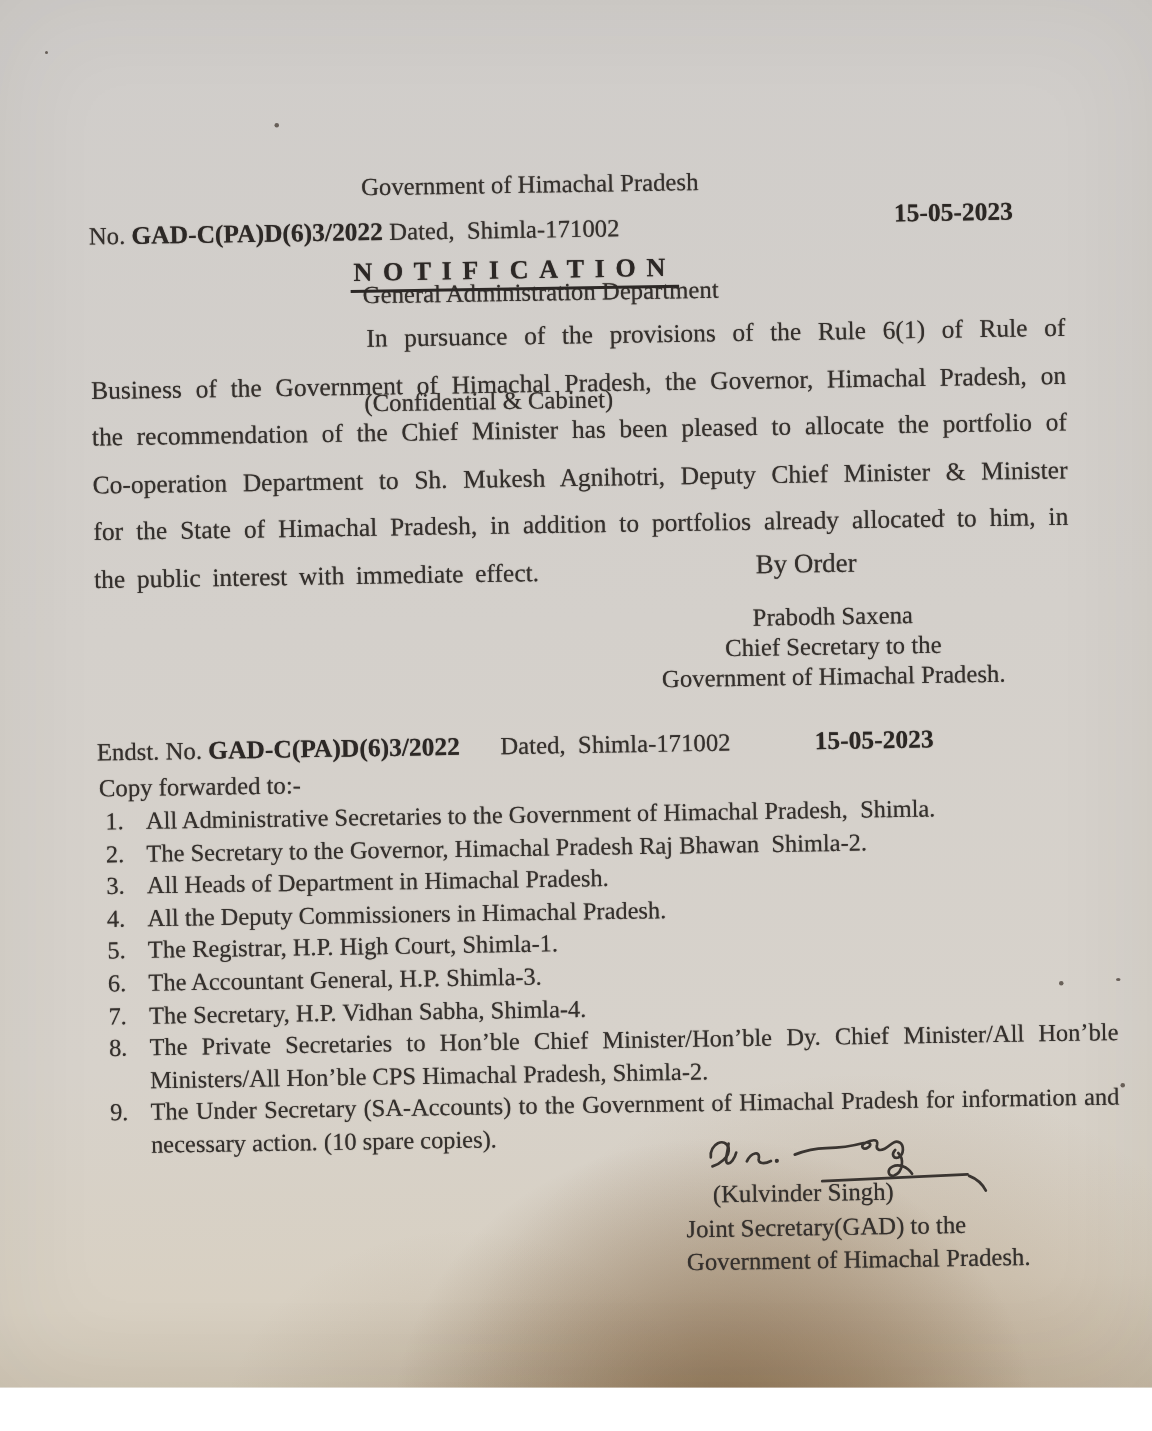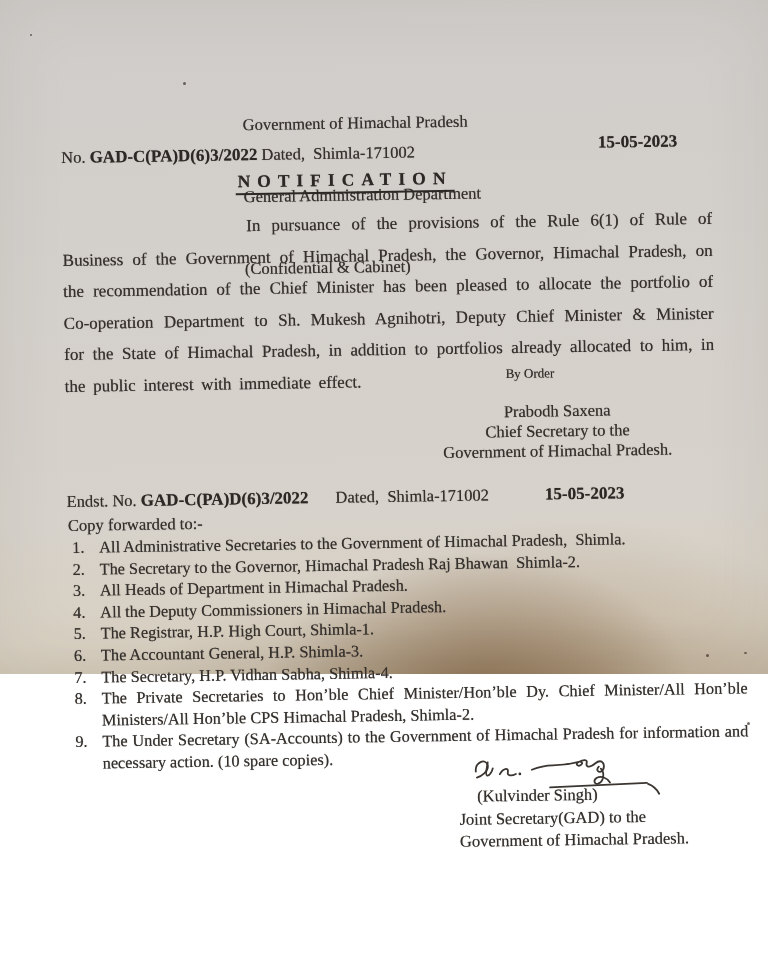--- a/index.html
+++ b/index.html
@@ -3,21 +3,21 @@
 <meta charset="utf-8">
 <style>
   html, body { margin: 0; padding: 0; }
   body {
     width: 768px; height: 954px;
     overflow: hidden;
     font-family: "Liberation Serif", serif;
   }
   .photo {
     position: relative;
-    width: 768px; height: 674px;
+    width: 768px; height: 925px;
     background:
       radial-gradient(40% 30% at 62% 103%, rgba(96,62,26,.55), rgba(96,62,26,0) 70%),
       radial-gradient(55% 38% at 75% 102%, rgba(128,90,48,.30), rgba(128,90,48,0) 65%),
       radial-gradient(30% 22% at 40% 104%, rgba(120,90,55,.18), rgba(120,90,55,0) 70%),
       linear-gradient(178deg, #d0cdca 0%, #d4d0cb 45%, #d7d2cb 75%, #d8d0c2 92%, #cdc2b0 100%);
     box-shadow: inset 0 0 70px rgba(70,60,50,0.08);
   }
   .doc {
     position: absolute; inset: 0;
     transform: rotate(-0.9deg);
@@ -42,21 +42,21 @@
     color: #2c2826;
     border-bottom: 2.6px solid #2c2826;
     padding: 0 2px 1px 2px;
   }
   .body-para {
     position: absolute; left: 64px; top: 191px; width: 650px;
     font-size: 17px; line-height: 31.6px;
     text-align: justify; text-indent: 184px;
     word-spacing: 3.5px;
   }
-  .by-order { position: absolute; left: 505px; top: 368px; font-size: 13px; }
+  .by-order { position: absolute; left: 505px; top: 368px; font-size: 18px; }
   .signatory {
     position: absolute; left: 420px; top: 404px; width: 272px;
     text-align: center; font-size: 16.5px; line-height: 19.8px;
   }
   .endst-line { position: absolute; left: 64px; top: 487px; font-size: 16.5px; white-space: pre; }
   .endst-dated { margin-left: 27px; white-space: pre; }
   .endst-date { margin-left: 56px; }
   .copy-line { position: absolute; left: 65px; top: 511px; font-size: 16.5px; }
   ol.recipients {
     position: absolute; left: 66px; top: 532px; width: 676px;

